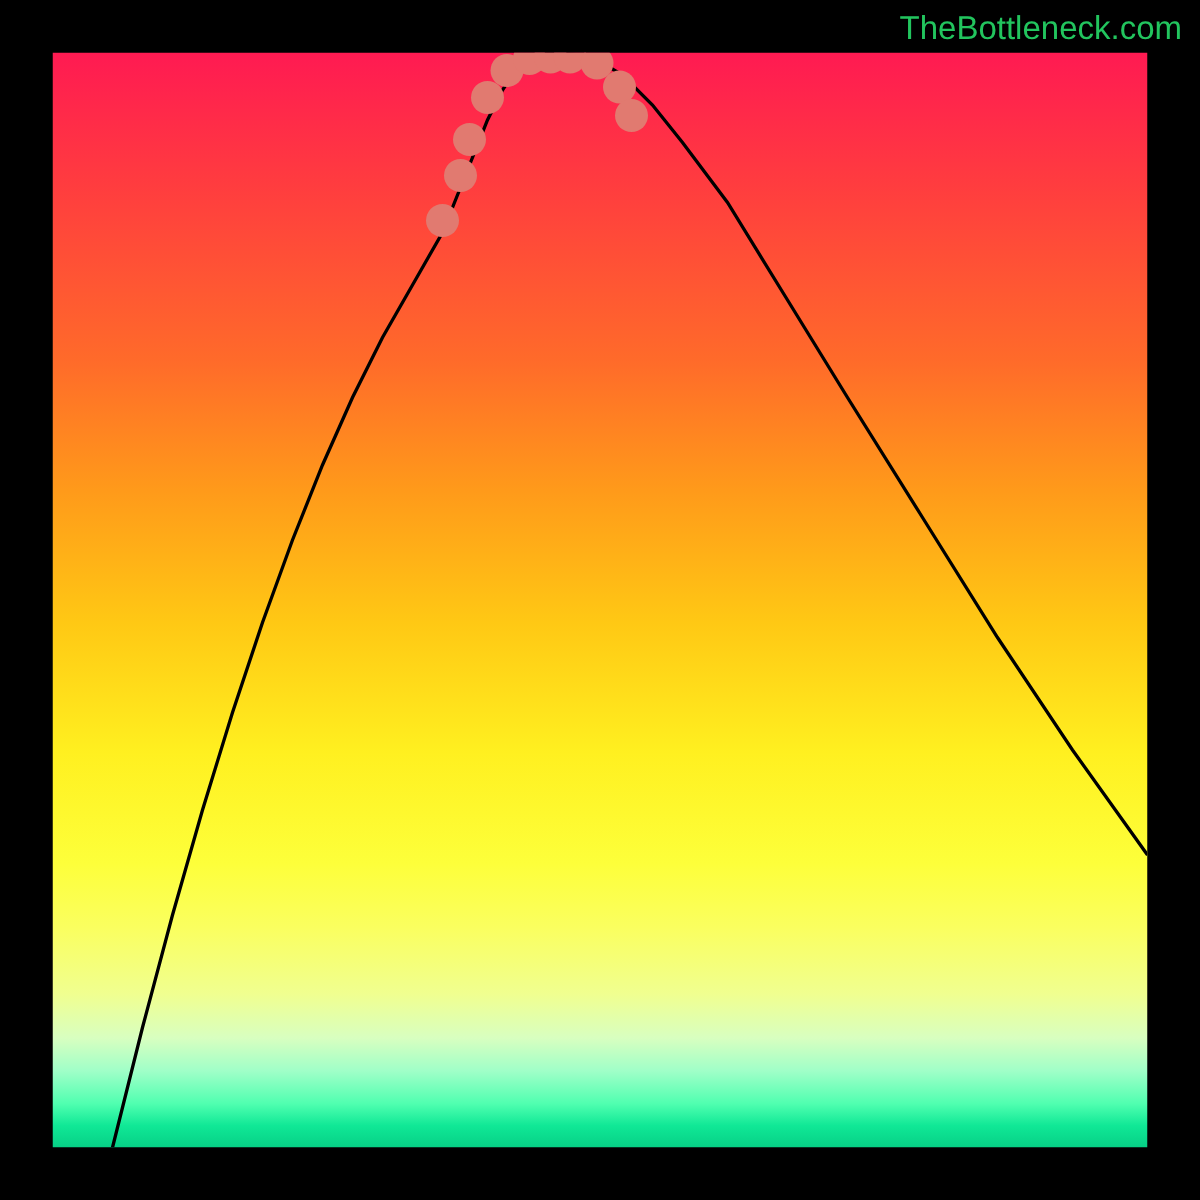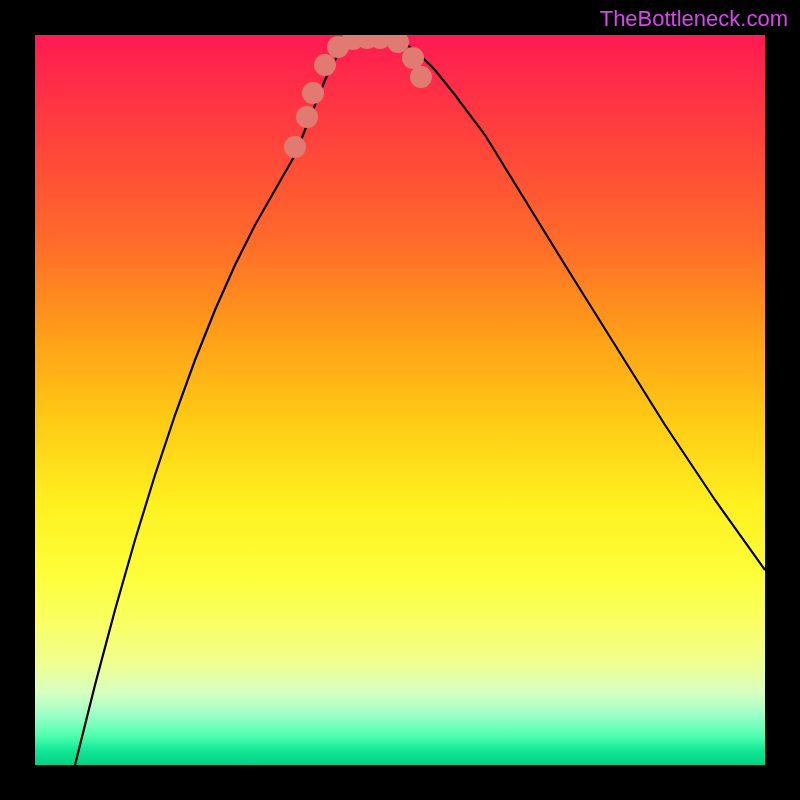--- a/index.html
+++ b/index.html
@@ -8,21 +8,21 @@
     width: 800px;
     height: 800px;
     background: #000;
     position: relative;
     font-family: Arial, Helvetica, sans-serif;
   }
   .watermark {
     position: absolute;
     top: 6px;
     right: 12px;
-    color: #d946ef;
+    color: #22c55e;
     font-size: 22px;
     z-index: 10;
   }
   .plot-area {
     position: absolute;
     left: 35px;
     top: 35px;
     width: 730px;
     height: 730px;
     overflow: hidden;

